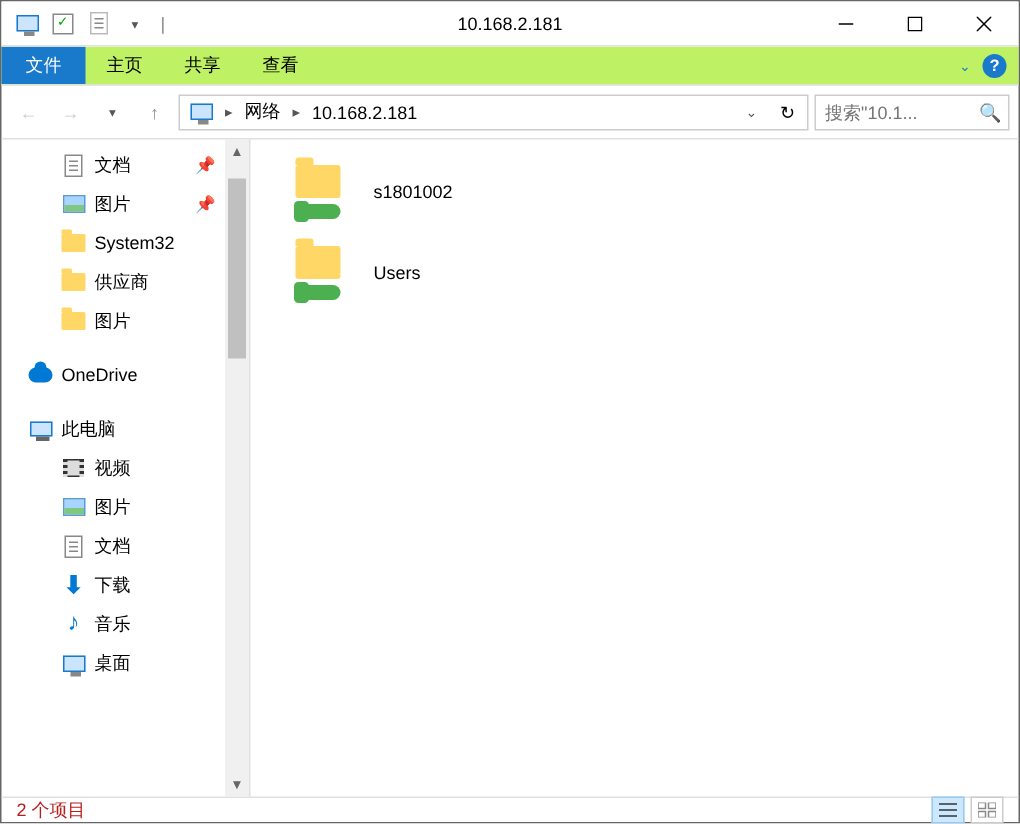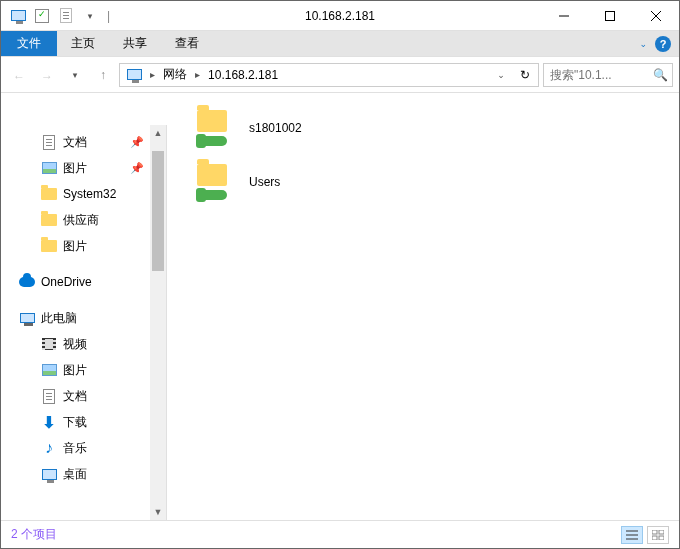--- a/index.html
+++ b/index.html
@@ -14,21 +14,21 @@
     height: 30px; display: flex; align-items: center;
     background: #fff; border-bottom: 1px solid #e0e0e0;
     position: relative;
   }
   .titlebar .qat { display: flex; align-items: center; padding-left: 6px; gap: 2px; }
   .qat-item { width: 22px; height: 22px; display: flex; align-items: center; justify-content: center; }
   .titlebar .title { position: absolute; left: 50%; transform: translateX(-50%); font-size: 12px; color: #000; }
   .win-controls { margin-left: auto; display: flex; }
   .win-btn { width: 46px; height: 30px; display: flex; align-items: center; justify-content: center; }
   .ribbon {
-    height: 26px; background: #e5e5e5; display: flex; align-items: stretch; border-bottom: 1px solid #e0e0e0;
+    height: 26px; background: #bef264; display: flex; align-items: stretch; border-bottom: 1px solid #e0e0e0;
   }
   .ribbon-tab { padding: 0 14px; display: flex; align-items: center; font-size: 12px; cursor: default; }
   .ribbon-tab.file { background: #1979ca; color: #fff; padding: 0 16px; }
   .ribbon-right { margin-left: auto; display: flex; align-items: center; padding-right: 8px; gap: 8px; }
   .help-icon {
     width: 16px; height: 16px; border-radius: 50%; background: #1979ca; color: #fff;
     display: flex; align-items: center; justify-content: center; font-size: 11px; font-weight: bold;
   }
   .navbar {
     height: 36px; display: flex; align-items: center; gap: 4px; padding: 0 6px;
@@ -48,21 +48,21 @@
     width: 130px; height: 24px; border: 1px solid #ccc; display: flex; align-items: center; padding: 0 4px;
     color: #888; position: relative;
   }
   .searchbox input { border: none; outline: none; width: 100%; font-size: 12px; color: #888; background: transparent; }
   .searchbox .search-icon { position: absolute; right: 4px; color: #555; }
   .body {
     flex: 1; display: flex; min-height: 0;
   }
   .sidebar {
     width: 166px; border-right: 1px solid #e0e0e0; overflow: hidden; position: relative;
-    display: flex; flex-direction: column; margin-top: 32px;
+    display: flex; flex-direction: column;
   }
   .tree { flex: 1; overflow: hidden; padding-top: 4px; }
   .tree-item {
     height: 26px; display: flex; align-items: center; gap: 6px; padding-left: 20px;
     position: relative; white-space: nowrap;
   }
   .tree-item .pin { position: absolute; right: 22px; color: #555; font-size: 11px; }
   .tree-item.level2 { padding-left: 40px; }
   .tree-item.root { padding-left: 18px; }
   .tree-spacer { height: 10px; }
@@ -74,22 +74,22 @@
   .sb-track { flex: 1; position: relative; }
   .sb-thumb { position: absolute; left: 2px; right: 2px; top: 10px; height: 120px; background: #c0c0c0; }
   .content {
     flex: 1; padding: 8px 20px; overflow: auto;
   }
   .item-row {
     display: flex; align-items: center; gap: 16px; height: 54px; padding: 2px 6px;
   }
   .item-label { font-size: 12px; }
   .statusbar {
-    height: 28px; border-top: 1px solid #e0e0e0; display: flex; align-items: center;
-    padding: 0 10px; font-size: 12px; color: #8b5cf6;
+    height: 17px; border-top: 1px solid #e0e0e0; display: flex; align-items: center;
+    padding: 0 10px; font-size: 12px; color: #b91c1c;
   }
   .status-right { margin-left: auto; display: flex; gap: 4px; }
   .view-toggle { width: 22px; height: 18px; border: 1px solid #ccc; display:flex; align-items:center; justify-content:center; }
   .view-toggle.active { background: #cce8ff; border-color: #99c9ee; }
   
   .ic { width: 16px; height: 16px; display: inline-flex; align-items: center; justify-content: center; }
   .ic-folder { background: #ffd766; width: 16px; height: 12px; border-radius: 1px; position: relative; }
   .ic-folder::before { content:""; position:absolute; top:-3px; left:0; width:7px; height:3px; background:#ffd766; border-radius:1px 1px 0 0;}
   .ic-shared-folder { position: relative; width: 40px; height: 40px; }
   .ic-shared-folder .fld { position:absolute; top:2px; left:4px; width:30px; height:22px; background:#ffd766; border-radius:2px;}

